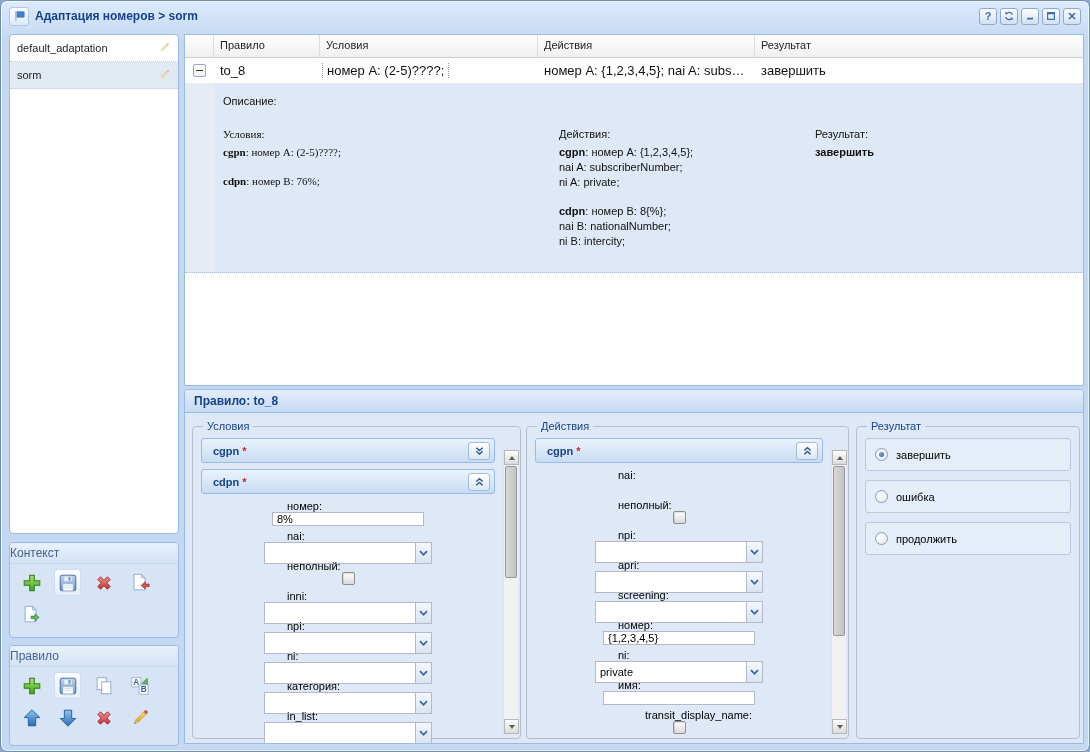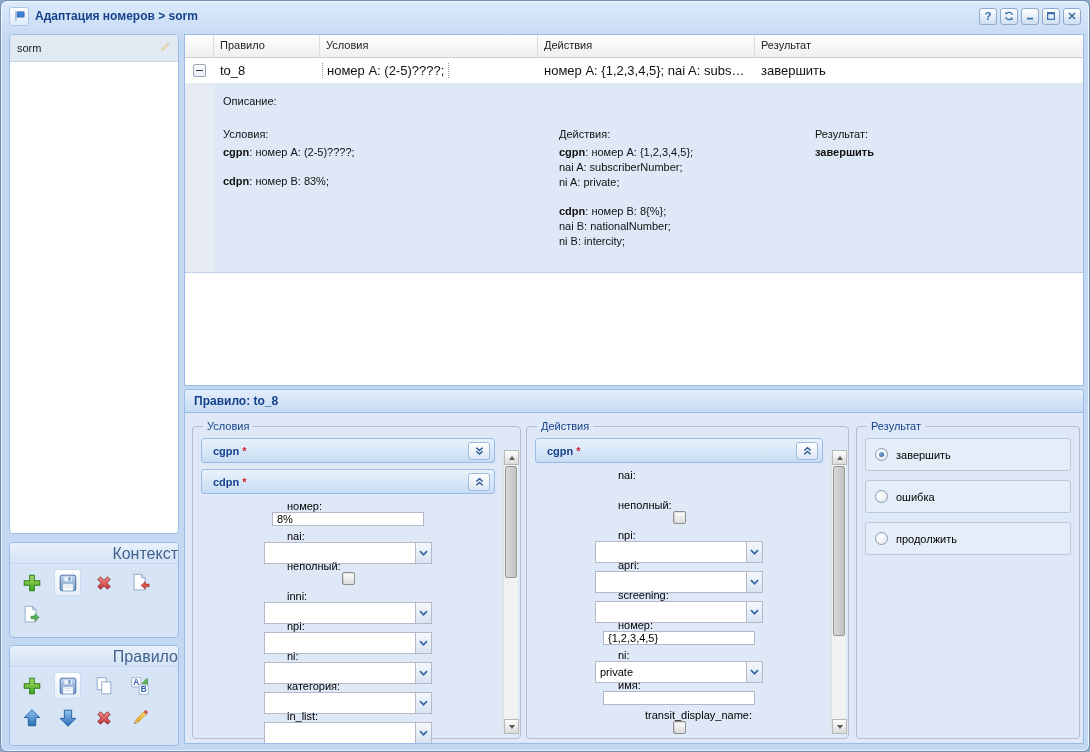--- a/index.html
+++ b/index.html
@@ -25,21 +25,21 @@
                 border:1px solid #99bbe8; border-radius:4px; overflow:hidden; }
   .list-item { height:27px; display:flex; align-items:center; padding:0 7px; border-bottom:1px dotted #b9c9de;
                font-size:11px; color:#1c1c1c; cursor:pointer; }
   .list-item.selected { background:#e1e9f3; }
   .list-item .pencil { margin-left:auto; }
 
   .tool-panel { position:absolute; left:3px; width:170px; border:1px solid #99bbe8; border-radius:4px;
                 background:#d7e4f5; overflow:hidden; }
   .context-panel { top:511px; height:96px; }
   .rule-panel { top:614px; height:101px; }
-  .tool-hdr { height:21px; line-height:21px; text-align:right; font-size:16px; color:#41638e;
+  .tool-hdr { height:21px; line-height:21px; text-align:left; font-size:12px; color:#41638e;
               background:linear-gradient(#e9f1fc,#d3e2f5); border-bottom:1px solid #c6d7ee; }
   .tool-row { display:flex; gap:9px; padding:5px 8px 0 8px; }
   .tool-btn { width:27px; height:27px; display:flex; align-items:center; justify-content:center; border-radius:3px; cursor:pointer; }
   .tool-btn.framed { border:1px solid #cadcf1; background:linear-gradient(#fdfeff,#e6eefa); }
 
   
   .grid-panel { position:absolute; left:178px; top:3px; width:900px; height:352px; background:#fff;
                 border:1px solid #99bbe8; overflow:hidden; }
   .grid-header { display:flex; height:23px; background:linear-gradient(#ffffff,#efefef);
                  border-bottom:1px solid #cfcfcf; }
@@ -55,21 +55,21 @@
   .expander { width:13px; height:13px; margin-left:8px; border:1px solid #98a8bd; border-radius:2px;
               background:linear-gradient(#ffffff,#e9eff7); display:flex; align-items:center; justify-content:center; cursor:pointer; }
   .expander i { display:block; width:7px; height:1px; background:#3a3a3a; }
   .cell-focus { border:1px dotted #8a98a8; padding:1px 4px; width:100%; line-height:17px;
                 white-space:nowrap; overflow:hidden; }
 
   .grid-detail { position:relative; height:190px; background:#dfe8f6; border-bottom:1px dotted #a9bfdd; font-size:11px; color:#111; }
   .detail-strip { position:absolute; left:0; top:0; bottom:0; width:29px; background:#e7ecf4; }
   .d-desc { position:absolute; left:38px; top:12px; }
   .d-col { position:absolute; top:44px; line-height:15px; }
-  .d-col-cond { left:38px; }
+  .d-col-cond { left:38px;font-family:Liberation Serif, serif; }
   .d-col-act  { left:374px; }
   .d-col-res  { left:630px; }
   .d-title { margin-bottom:3px; }
   .d-gap { height:14px; }
   .bold { font-weight:bold; }
 
   
   .editor-panel { position:absolute; left:178px; top:358px; width:900px; bottom:2px;
                   border:1px solid #99bbe8; border-radius:4px 4px 0 0; background:#dfe8f6; overflow:hidden; }
   .editor-hdr { height:23px; line-height:22px; padding:0 9px; color:#15428b; font-size:12px; font-weight:bold;
@@ -182,20 +182,30 @@
         <svg width="12" height="12" viewBox="0 0 16 16">
             <path d="M4 4l8 8M12 4l-8 8" stroke="#3b6daa" stroke-width="2.2"></path>
           </svg>
       </span>
     </span>
   </div>
 
   <div class="body">
 
     <div class="list-panel">
+      <div class="list-item">
+        <span>default_adaptation</span>
+        <span class="pencil">
+          <svg width="13" height="13" viewBox="0 0 24 24">
+              <path d="M15.8 5.7l2.5 2.5 1.2-1.2a1.77 1.77 0 0 0-2.5-2.5z" fill="#e8a5a5"></path>
+              <path d="M7.3 14.2l8.5-8.5 2.5 2.5-8.5 8.5z" fill="#f2dfb0" stroke="#cdb06e" stroke-width="0.6"></path>
+              <path d="M7.3 14.2l-1.4 3.9 3.9-1.4z" fill="#f7ecd2" stroke="#cdb06e" stroke-width="0.6"></path>
+            </svg>
+        </span>
+      </div>
       <div class="list-item selected">
         <span>sorm</span>
         <span class="pencil">
           <svg width="13" height="13" viewBox="0 0 24 24">
               <path d="M15.8 5.7l2.5 2.5 1.2-1.2a1.77 1.77 0 0 0-2.5-2.5z" fill="#e8a5a5"></path>
               <path d="M7.3 14.2l8.5-8.5 2.5 2.5-8.5 8.5z" fill="#f2dfb0" stroke="#cdb06e" stroke-width="0.6"></path>
               <path d="M7.3 14.2l-1.4 3.9 3.9-1.4z" fill="#f7ecd2" stroke="#cdb06e" stroke-width="0.6"></path>
             </svg>
         </span>
       </div>
@@ -326,21 +336,21 @@
       </div>
 
       <div class="grid-detail">
         <div class="detail-strip"></div>
         <div class="d-desc">Описание:</div>
 
         <div class="d-col d-col-cond">
           <div class="d-title">Условия:</div>
           <div><span class="bold">cgpn</span><span>: номер A: (2-5)????;</span></div>
           <div class="d-gap"></div>
-          <div><span class="bold">cdpn</span><span>: номер B: 83%;</span></div>
+          <div><span class="bold">cdpn</span><span>: номер B: 76%;</span></div>
         </div>
 
         <div class="d-col d-col-act">
           <div class="d-title">Действия:</div>
           <div><span class="bold">cgpn</span><span>: номер A: {1,2,3,4,5};</span></div>
           <div>nai A: subscriberNumber;</div>
           <div>ni A: private;</div>
           <div class="d-gap"></div>
           <div><span class="bold">cdpn</span><span>: номер B: 8{%};</span></div>
           <div>nai B: nationalNumber;</div>

